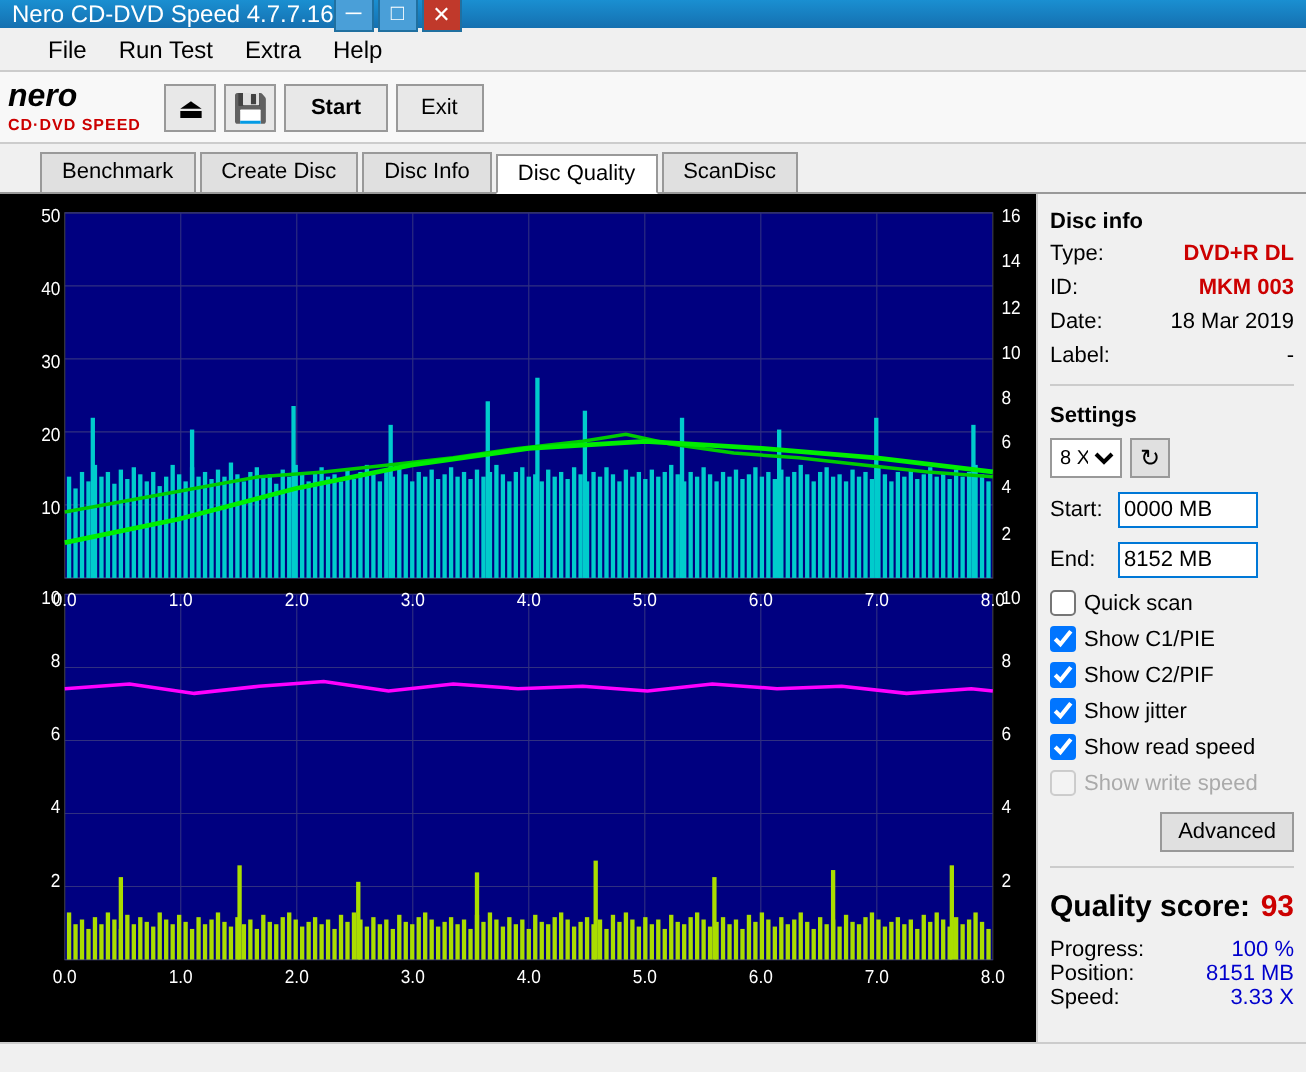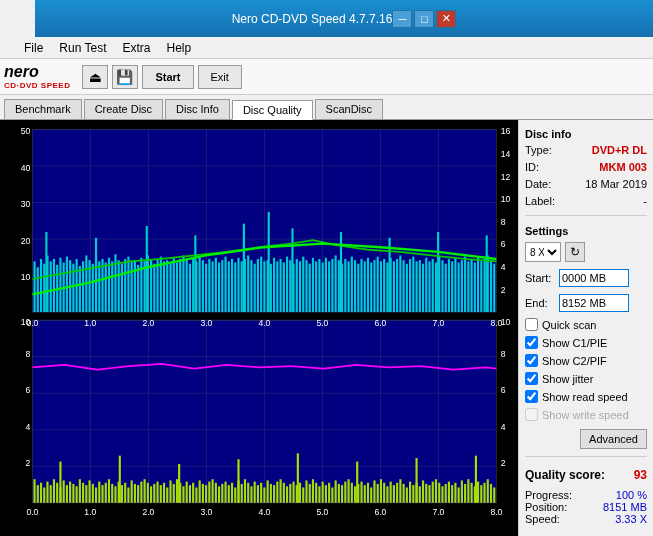--- a/index.html
+++ b/index.html
@@ -4,24 +4,23 @@
   <style>
     * { margin: 0; padding: 0; box-sizing: border-box; }
     body { width: 653px; height: 536px; overflow: hidden; font-family: 'Segoe UI', Tahoma, sans-serif; font-size: 11px; background: #f0f0f0; }
 
     
     .title-bar {
       background: linear-gradient(to bottom, #1a8fd1, #1570b0);
       color: white;
       display: flex;
       align-items: center;
-      justify-content: center;
-      height: 37px;
+      justify-content: flex-start;
+      height: 14px;
       padding: 0 6px;
-      margin-left: 35px;
     }
     .title-bar-title { font-size: 12px; font-weight: normal; }
     .title-bar-controls { display: flex; gap: 2px; }
     .title-bar-btn {
       width: 20px; height: 18px; background: #4a9fd8; border: 1px solid #2070a0;
       color: white; font-size: 11px; cursor: pointer; display: flex; align-items: center; justify-content: center;
     }
     .title-bar-btn:last-child { background: #c0392b; }
 
     
@@ -64,21 +63,21 @@
     }
     .exit-btn {
       height: 24px; padding: 0 12px; background: #e8e8e8; border: 1px solid #999;
       cursor: pointer; font-size: 11px;
     }
 
     
     .tabs {
       display: flex;
       background: #f0f0f0;
-      padding: 4px 4px 0;
+      padding: 4px 20px 0;
       border-bottom: 1px solid #999;
     }
     .tab {
       padding: 3px 10px; border: 1px solid #999; border-bottom: none;
       background: #e0e0e0; cursor: pointer; font-size: 11px; margin-right: 2px;
     }
     .tab.active {
       background: white; border-bottom: 1px solid white; position: relative; top: 1px;
     }
 
@@ -131,21 +130,21 @@
     .mb-input {
       height: 18px; width: 70px; border: 1px solid #0078d7; font-size: 11px;
       padding: 0 2px; background: white;
     }
     .label-sm { font-size: 11px; width: 30px; }
     .checkbox-row { display: flex; align-items: center; gap: 4px; font-size: 11px; margin: 1px 0; }
     .adv-btn {
       background: #e0e0e0; border: 1px solid #999; padding: 3px 8px;
       font-size: 11px; cursor: pointer; margin-top: 4px; align-self: flex-end;
     }
-    .quality-row { display: flex; justify-content: space-between; font-size: 12px; font-weight: bold; margin-top: 4px; }
+    .quality-row { display: flex; justify-content: space-between; font-size: 15px; font-weight: bold; margin-top: 4px; }
     .quality-value { color: #cc0000; }
     .progress-section { margin-top: 4px; }
     .progress-row { display: flex; justify-content: space-between; font-size: 11px; }
     .info-row-blue { color: #0000cc; }
 
     .refresh-btn {
       width: 20px; height: 20px; background: #e0e0e0; border: 1px solid #999;
       cursor: pointer; font-size: 12px; display: flex; align-items: center; justify-content: center;
     }
   </style>

